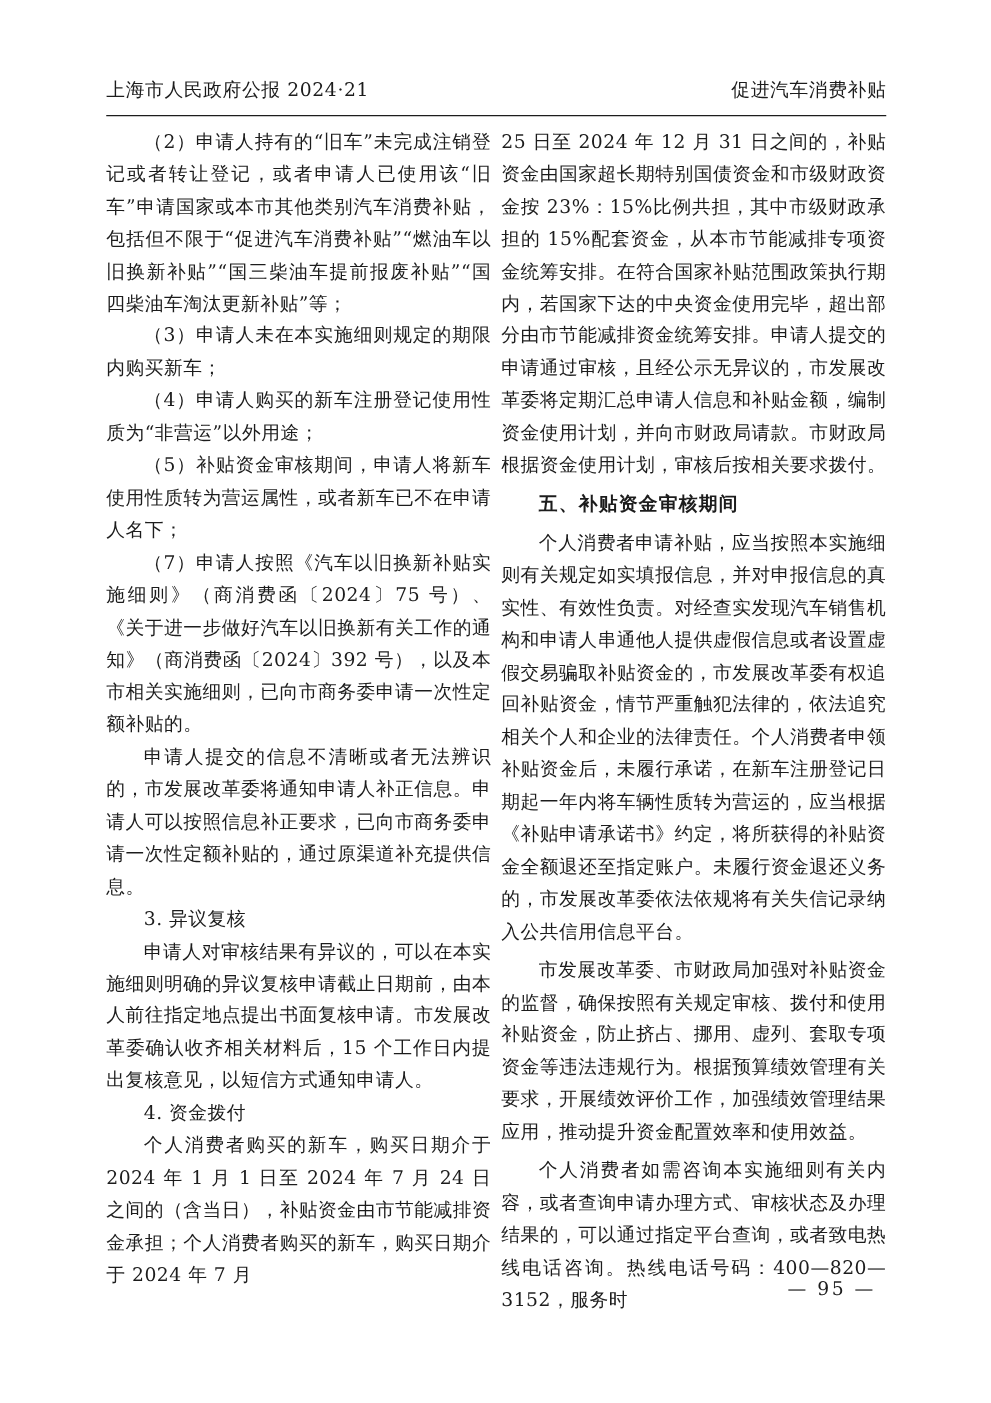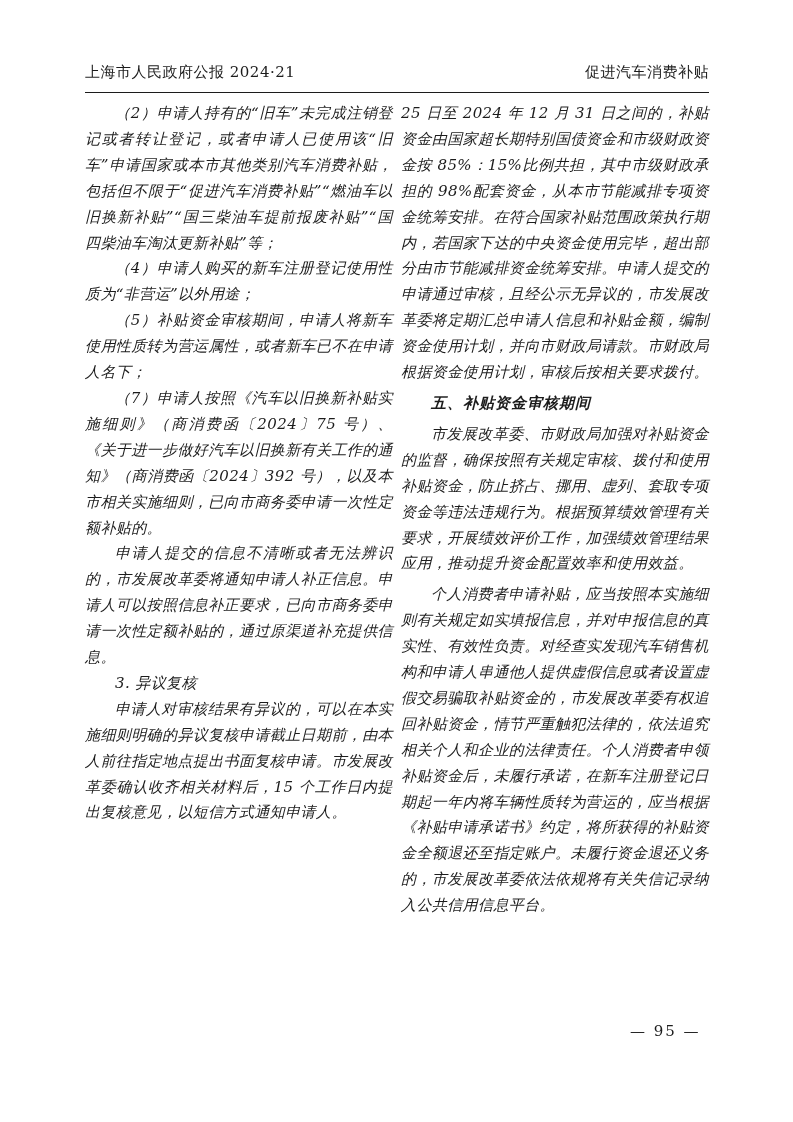--- a/index.html
+++ b/index.html
@@ -43,21 +43,20 @@
     display: flex;
     gap: 8px;
   }
   .col {
     width: 308px;
     font-size: 15px;
     line-height: 25.9px;
     text-align: justify;
     text-justify: inter-ideograph;
     letter-spacing: 0.4px;
-    font-style: italic;
   }
   .col p {
     margin: 0;
     text-indent: 2em;
   }
   .col-right p {
     margin-bottom: 5px;
   }
   .para-continuation {
     text-indent: 0 !important;
@@ -84,31 +83,35 @@
     <span>上海市人民政府公报 2024·21</span>
     <span>促进汽车消费补贴</span>
   </div>
 
   <div class="header-rule"></div>
 
   <div class="columns">
     <div class="col col-left">
 
     <p class="para-body">（2）申请人持有的“旧车”未完成注销登记或者转让登记，或者申请人已使用该“旧车”申请国家或本市其他类别汽车消费补贴，包括但不限于“促进汽车消费补贴”“燃油车以旧换新补贴”“国三柴油车提前报废补贴”“国四柴油车淘汰更新补贴”等；</p>
+        <p class="para-body">（3）申请人未在本实施细则规定的期限内购买新车；</p>
         <p class="para-body">（4）申请人购买的新车注册登记使用性质为“非营运”以外用途；</p>
         <p class="para-body">（5）补贴资金审核期间，申请人将新车使用性质转为营运属性，或者新车已不在申请人名下；</p>
         <p class="para-body">（7）申请人按照《汽车以旧换新补贴实施细则》（商消费函〔2024〕75 号）、《关于进一步做好汽车以旧换新有关工作的通知》（商消费函〔2024〕392 号），以及本市相关实施细则，已向市商务委申请一次性定额补贴的。</p>
         <p class="para-body">申请人提交的信息不清晰或者无法辨识的，市发展改革委将通知申请人补正信息。申请人可以按照信息补正要求，已向市商务委申请一次性定额补贴的，通过原渠道补充提供信息。</p>
         <p class="para-subhead">3. 异议复核</p>
         <p class="para-body">申请人对审核结果有异议的，可以在本实施细则明确的异议复核申请截止日期前，由本人前往指定地点提出书面复核申请。市发展改革委确认收齐相关材料后，15 个工作日内提出复核意见，以短信方式通知申请人。</p>
+        <p class="para-subhead">4. 资金拨付</p>
+        <p class="para-body">个人消费者购买的新车，购买日期介于 2024 年 1 月 1 日至 2024 年 7 月 24 日之间的（含当日），补贴资金由市节能减排资金承担；个人消费者购买的新车，购买日期介于 2024 年 7 月</p>
       </div>
     <div class="col col-right">
 
-    <p class="para-continuation">25 日至 2024 年 12 月 31 日之间的，补贴资金由国家超长期特别国债资金和市级财政资金按 85%：15%比例共担，其中市级财政承担的 98%配套资金，从本市节能减排专项资金统筹安排。在符合国家补贴范围政策执行期内，若国家下达的中央资金使用完毕，超出部分由市节能减排资金统筹安排。申请人提交的申请通过审核，且经公示无异议的，市发展改革委将定期汇总申请人信息和补贴金额，编制资金使用计划，并向市财政局请款。市财政局根据资金使用计划，审核后按相关要求拨付。</p>
+    <p class="para-continuation">25 日至 2024 年 12 月 31 日之间的，补贴资金由国家超长期特别国债资金和市级财政资金按 23%：15%比例共担，其中市级财政承担的 15%配套资金，从本市节能减排专项资金统筹安排。在符合国家补贴范围政策执行期内，若国家下达的中央资金使用完毕，超出部分由市节能减排资金统筹安排。申请人提交的申请通过审核，且经公示无异议的，市发展改革委将定期汇总申请人信息和补贴金额，编制资金使用计划，并向市财政局请款。市财政局根据资金使用计划，审核后按相关要求拨付。</p>
         <p class="para-heading">五、补贴资金审核期间</p>
+        <p class="para-body">个人消费者申请补贴，应当按照本实施细则有关规定如实填报信息，并对申报信息的真实性、有效性负责。对经查实发现汽车销售机构和申请人串通他人提供虚假信息或者设置虚假交易骗取补贴资金的，市发展改革委有权追回补贴资金，情节严重触犯法律的，依法追究相关个人和企业的法律责任。个人消费者申领补贴资金后，未履行承诺，在新车注册登记日期起一年内将车辆性质转为营运的，应当根据《补贴申请承诺书》约定，将所获得的补贴资金全额退还至指定账户。未履行资金退还义务的，市发展改革委依法依规将有关失信记录纳入公共信用信息平台。</p>
         <p class="para-body">市发展改革委、市财政局加强对补贴资金的监督，确保按照有关规定审核、拨付和使用补贴资金，防止挤占、挪用、虚列、套取专项资金等违法违规行为。根据预算绩效管理有关要求，开展绩效评价工作，加强绩效管理结果应用，推动提升资金配置效率和使用效益。</p>
-        <p class="para-body">个人消费者申请补贴，应当按照本实施细则有关规定如实填报信息，并对申报信息的真实性、有效性负责。对经查实发现汽车销售机构和申请人串通他人提供虚假信息或者设置虚假交易骗取补贴资金的，市发展改革委有权追回补贴资金，情节严重触犯法律的，依法追究相关个人和企业的法律责任。个人消费者申领补贴资金后，未履行承诺，在新车注册登记日期起一年内将车辆性质转为营运的，应当根据《补贴申请承诺书》约定，将所获得的补贴资金全额退还至指定账户。未履行资金退还义务的，市发展改革委依法依规将有关失信记录纳入公共信用信息平台。</p>
+        <p class="para-body">个人消费者如需咨询本实施细则有关内容，或者查询申请办理方式、审核状态及办理结果的，可以通过指定平台查询，或者致电热线电话咨询。热线电话号码：400—820—3152，服务时</p>
       </div>
   </div>
 
   <div class="footer-pagenum">— 95 —</div>
 
 </div>
 
 </body></html>

